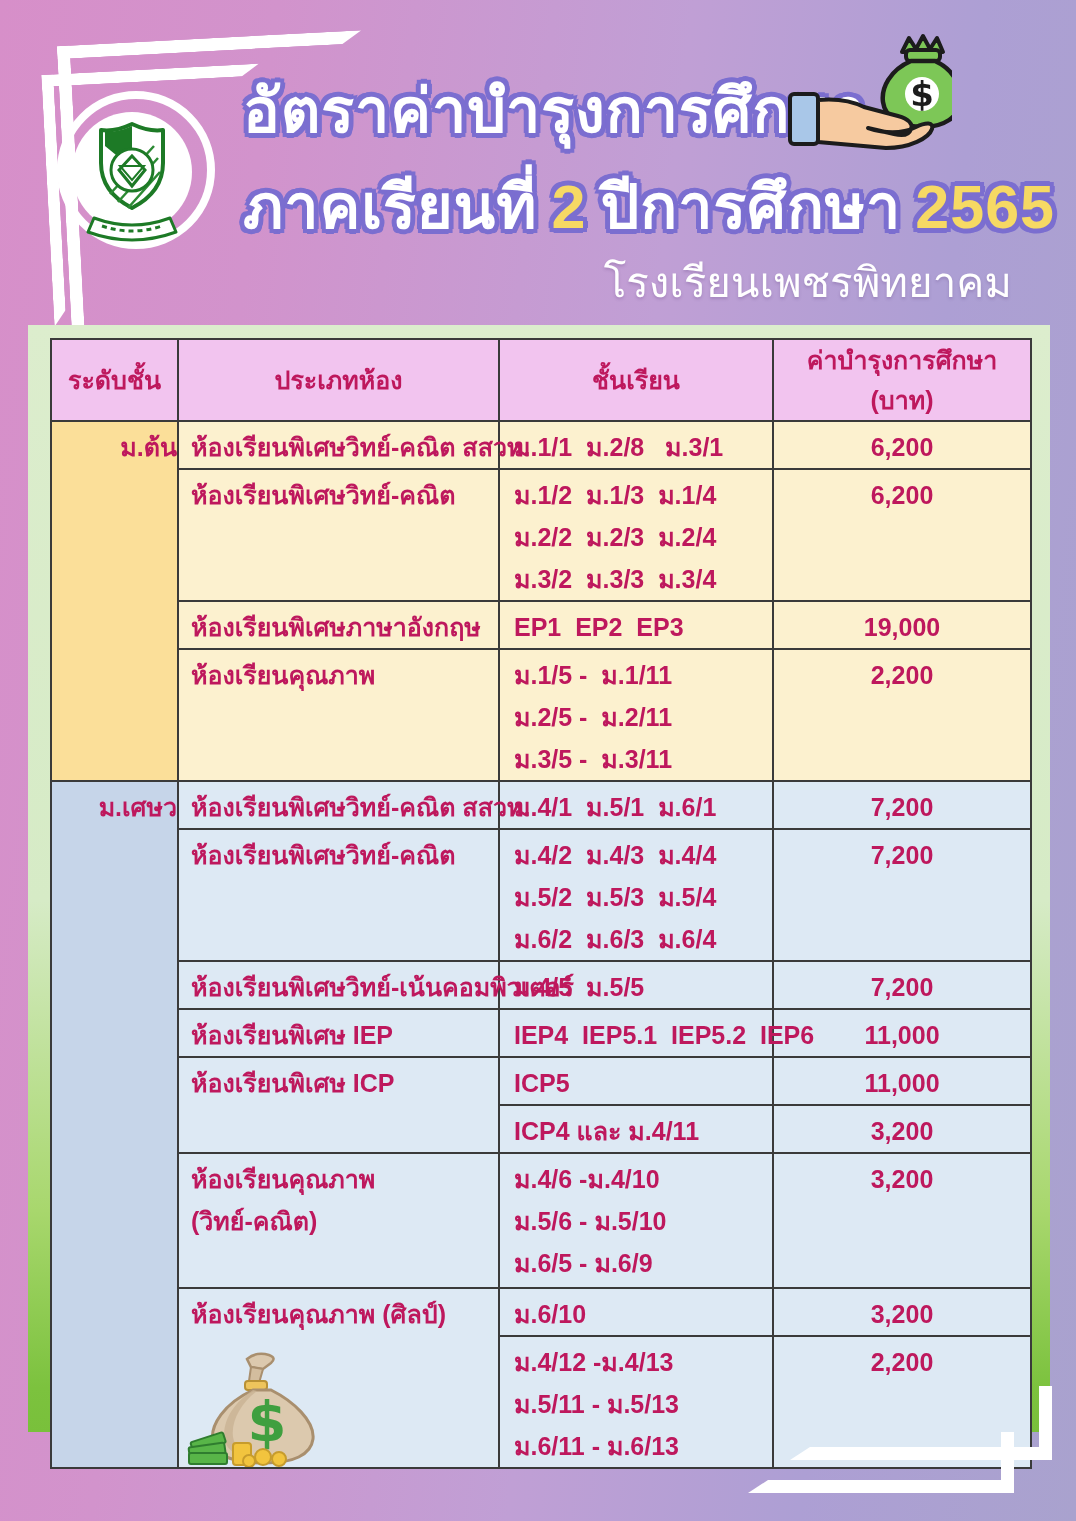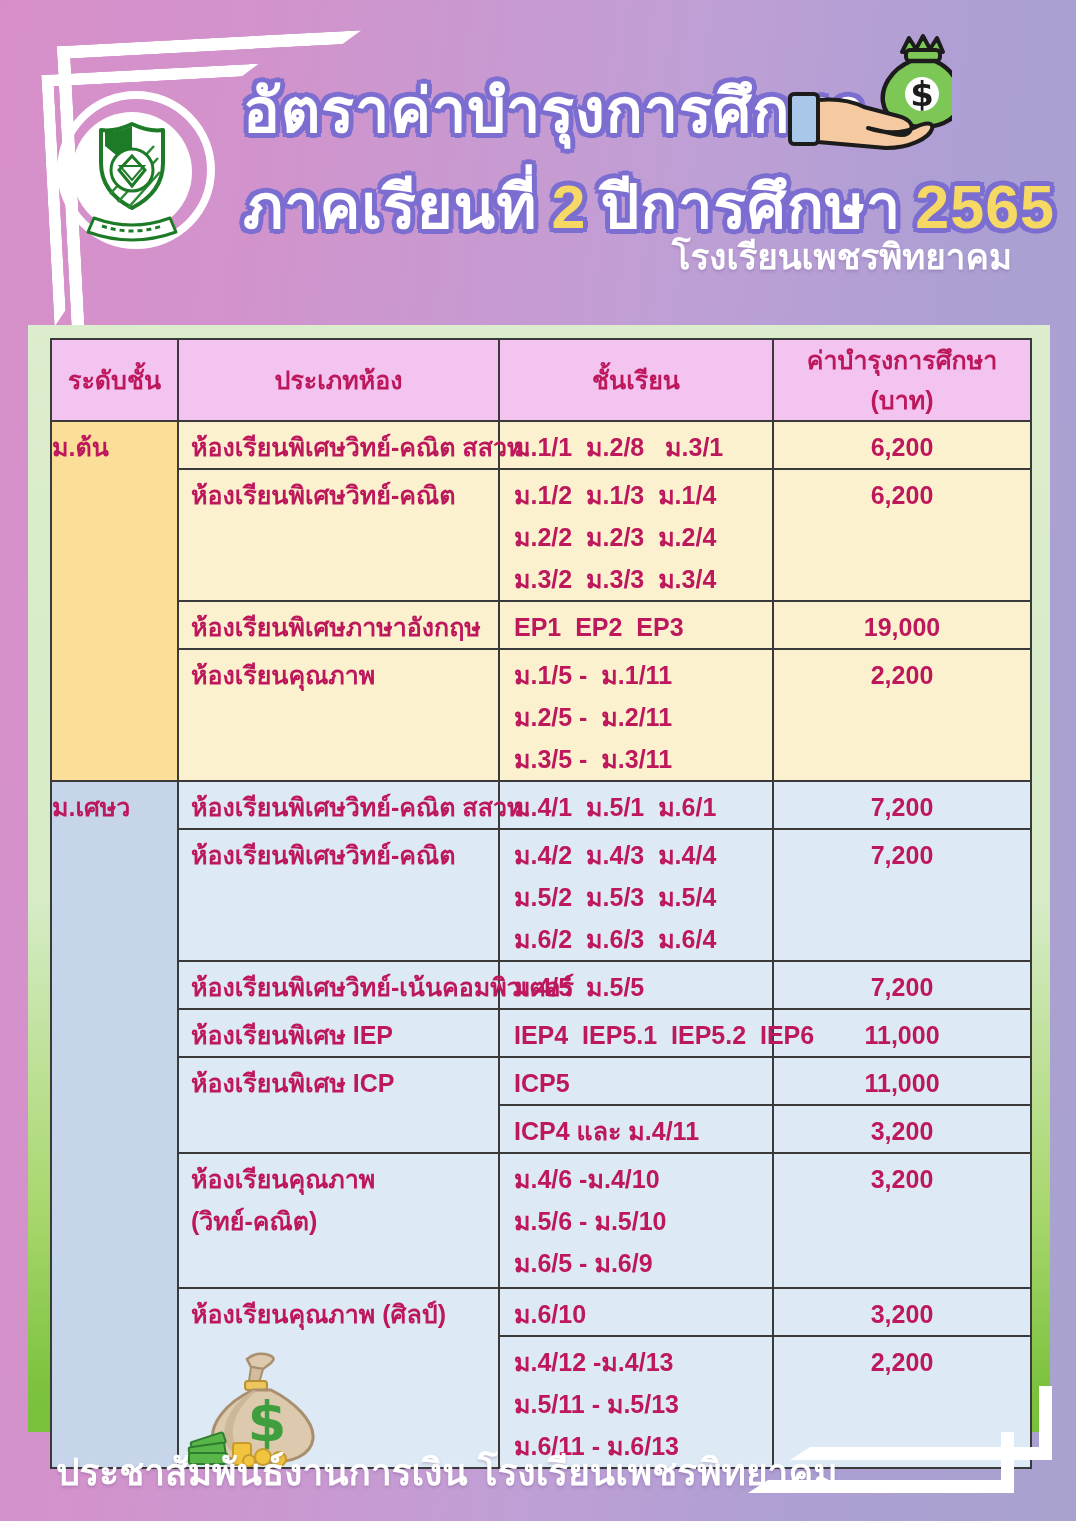--- a/index.html
+++ b/index.html
@@ -36,22 +36,22 @@
     font-size:61px; letter-spacing:1px; white-space:nowrap;
     text-shadow:
       -4px -4px 0 #7b6ed0, 4px -4px 0 #7b6ed0, -4px 4px 0 #7b6ed0, 4px 4px 0 #7b6ed0,
       -5px 0 0 #7b6ed0, 5px 0 0 #7b6ed0, 0 -5px 0 #7b6ed0, 0 5px 0 #7b6ed0;
   }
   .title-1{ top:62px; }
   .title-2{ top:158px; }
   .title-2 .gap{ display:inline-block; width:14px; }
   .yellow{ color:#f6d964; }
   .subtitle{
-    position:absolute; right:64px; top:229px; color:#ffffff; font-weight:bold;
-    font-size:35px; white-space:nowrap; text-shadow:0 2px 3px rgba(90,60,120,.25);
+    position:absolute; right:64px; top:249px; color:#ffffff; font-weight:normal;
+    font-size:42px; white-space:nowrap; text-shadow:0 2px 3px rgba(90,60,120,.25);
   }
   .hand-icon{ position:absolute; left:782px; top:28px; }
 
   
   .green-panel{
     position:absolute; left:28px; top:325px; width:1022px; height:1107px;
     background:linear-gradient(180deg,#dcedcd 0%,#d6ebc6 52%,#a8d76d 80%,#7cc23e 96%,#79c03b 100%);
   }
 
   
@@ -60,21 +60,21 @@
     border-collapse:collapse; table-layout:fixed;
     color:#be185d; font-weight:bold;
   }
   table.fees col.c1{ width:127px; } table.fees col.c2{ width:321px; }
   table.fees col.c3{ width:274px; } table.fees col.c4{ width:258px; }
   table.fees th, table.fees td{ border:2px solid #3a3a3a; }
   table.fees th{
     background:#f2c4ef; height:54px; font-size:25px; vertical-align:middle; text-align:center;
   }
   table.fees td{ vertical-align:top; font-size:25px; padding-top:4px; }
-  td.level{ text-align:left; font-size:26px; }
+  td.level{ text-align:right; font-size:26px; }
   td.level.lower-bg{ background:#fbdf99; }
   td.level.upper-bg{ background:#c6d5e9; }
   tr.lower td.data{ background:#fcf1cf; }
   tr.upper td.data{ background:#dde9f4; }
   td.type{ padding-left:12px; padding-right:6px; }
   td.cls{ padding-left:14px; }
   td.fee{ text-align:center; }
   .cline{ line-height:42px; white-space:pre; }
   td.with-bag{ position:relative; }
   td.with-bag svg{ position:absolute; left:6px; bottom:0; }
@@ -316,20 +316,19 @@
         <div class="cline">ม.5/11 - ม.5/13</div>
         <div class="cline">ม.6/11 - ม.6/13</div>
       </td>
       <td class="data fee">
         <div class="cline">2,200</div>
       </td>
     </tr>
   </tbody>
     </table>
 
-  <div class="footer-text">ประชาสัมพันธ์งานการเงิน โรงเรียนเพชรพิทยาคม</div>
 
   <div class="deco br-h1"></div>
   <div class="deco br-h2"></div>
   <div class="deco br-v1"></div>
   <div class="deco br-v2"></div>
 
 </div>
 
 </body></html>

